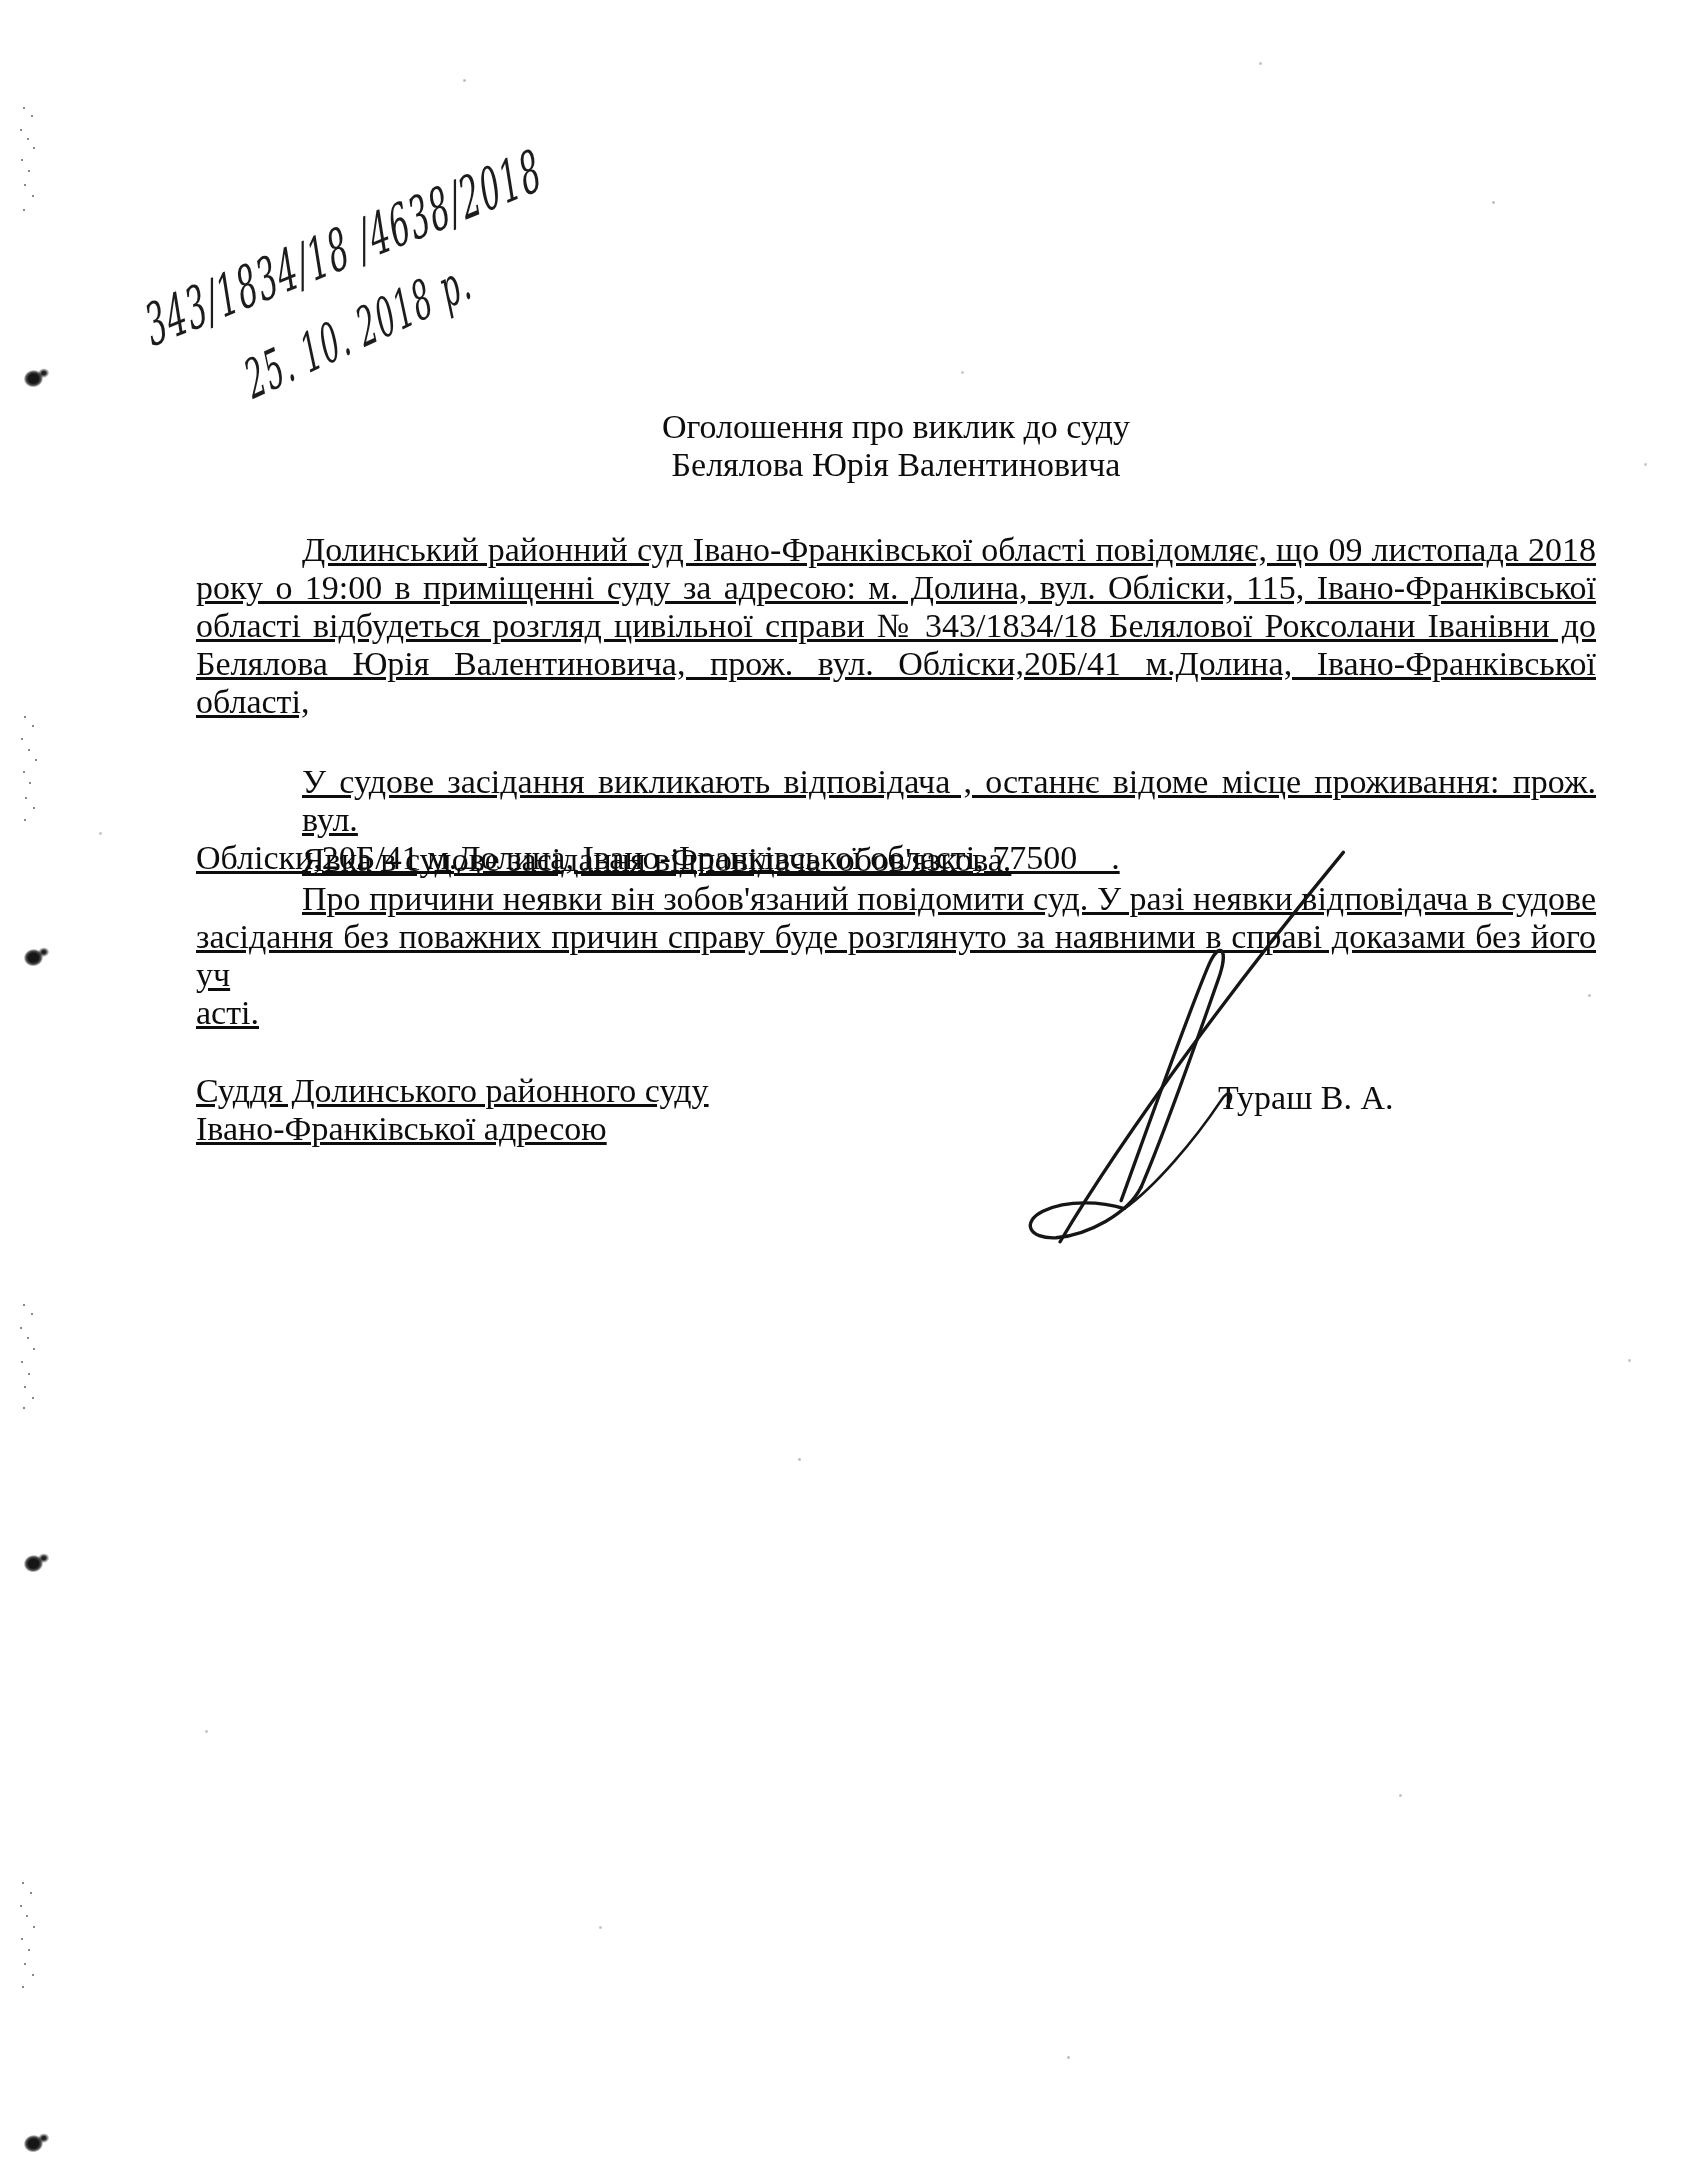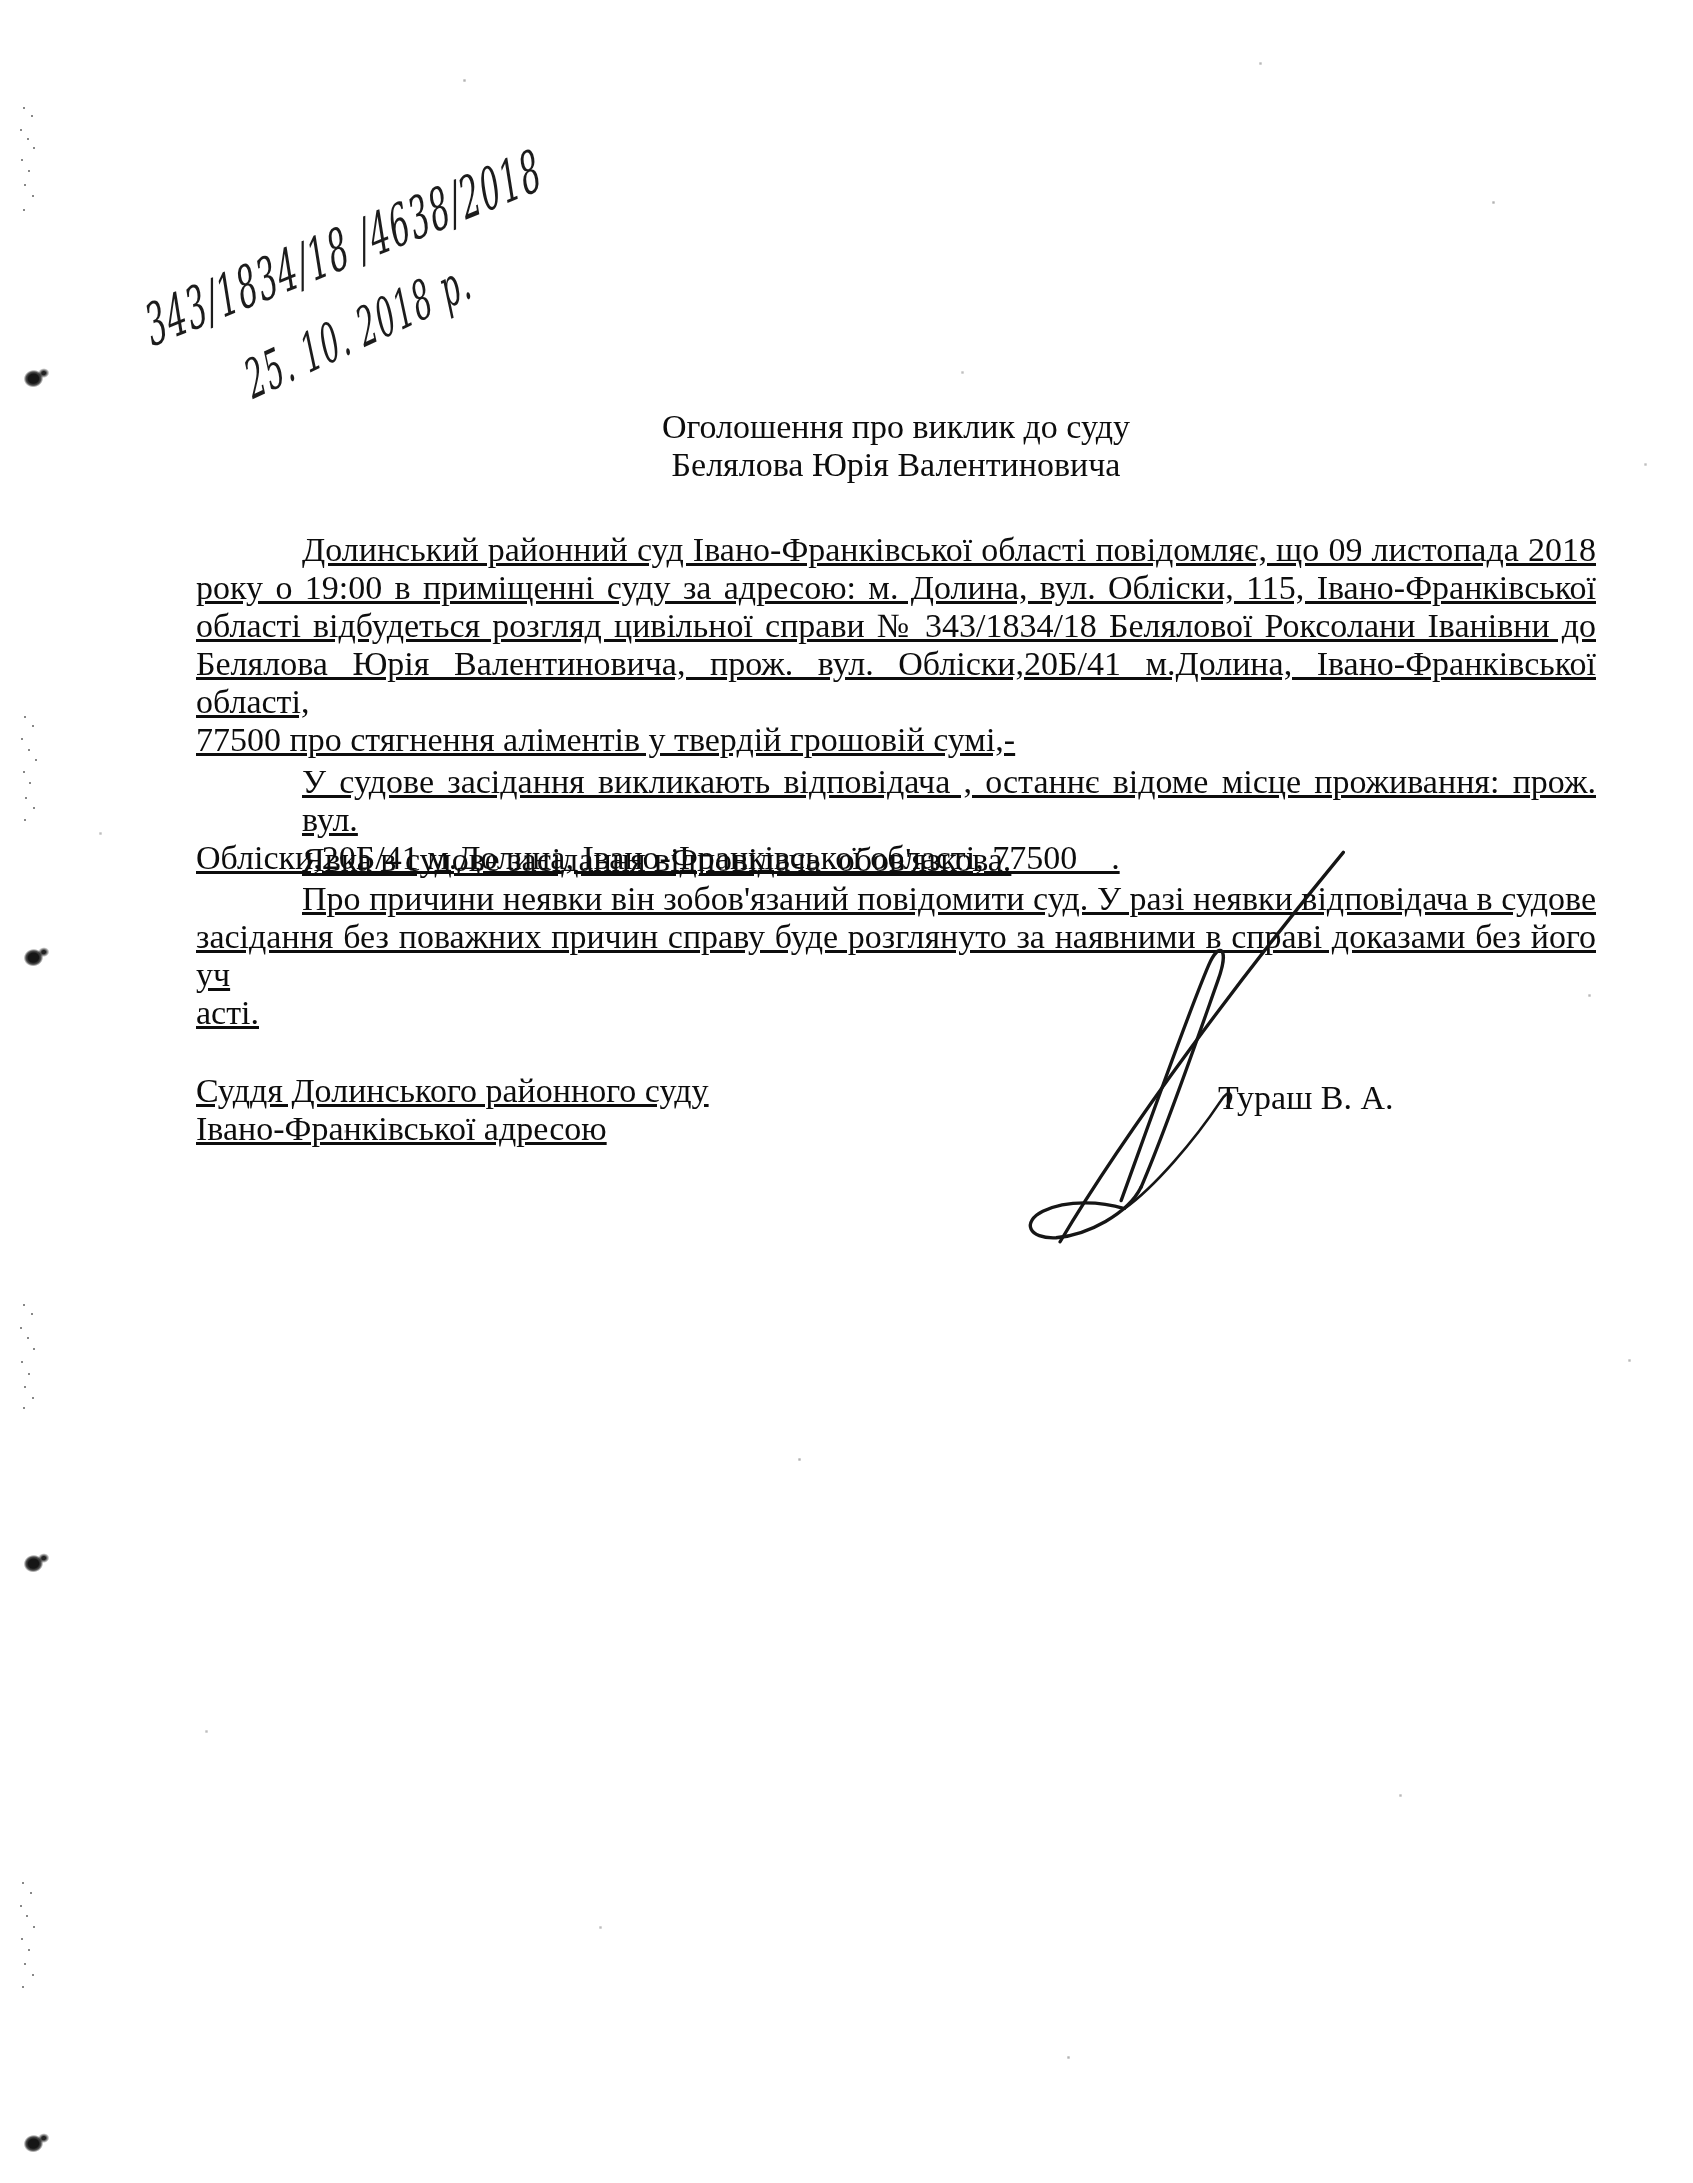--- a/index.html
+++ b/index.html
@@ -77,21 +77,20 @@
   <div class="title-block" style="top:408px;">
     <div class="line">Оголошення про виклик до суду</div>
     <div class="line">Белялова Юрія Валентиновича</div>
   </div>
 
   <div class="textblock" style="top:531px;">
     <div class="line jline indent">Долинський районний суд Івано-Франківської області повідомляє, що 09 листопада 2018</div>
     <div class="line jline">року о 19:00 в приміщенні суду за адресою: м. Долина, вул. Обліски, 115, Івано-Франківської</div>
     <div class="line jline">області відбудеться розгляд цивільної справи № 343/1834/18 Белялової Роксолани Іванівни до</div>
     <div class="line jline">Белялова Юрія Валентиновича, прож. вул. Обліски,20Б/41 м.Долина, Івано-Франківської області,</div>
-    <div class="line lline">77500 про стягнення аліментів у твердій грошовій сумі,-</div>
   </div>
 
   <div class="textblock" style="top:763px;">
     <div class="line jline indent">У судове засідання викликають відповідача , останнє відоме місце проживання: прож. вул.</div>
     <div class="line lline pre">Обліски,20Б/41 м.Долина, Івано-Франківської області, 77500    .</div>
   </div>
 
   <div class="textblock" style="top:841px;">
     <div class="line lline pre indent">Явка в судове засідання відповідача  обов'язкова.</div>
   </div>

